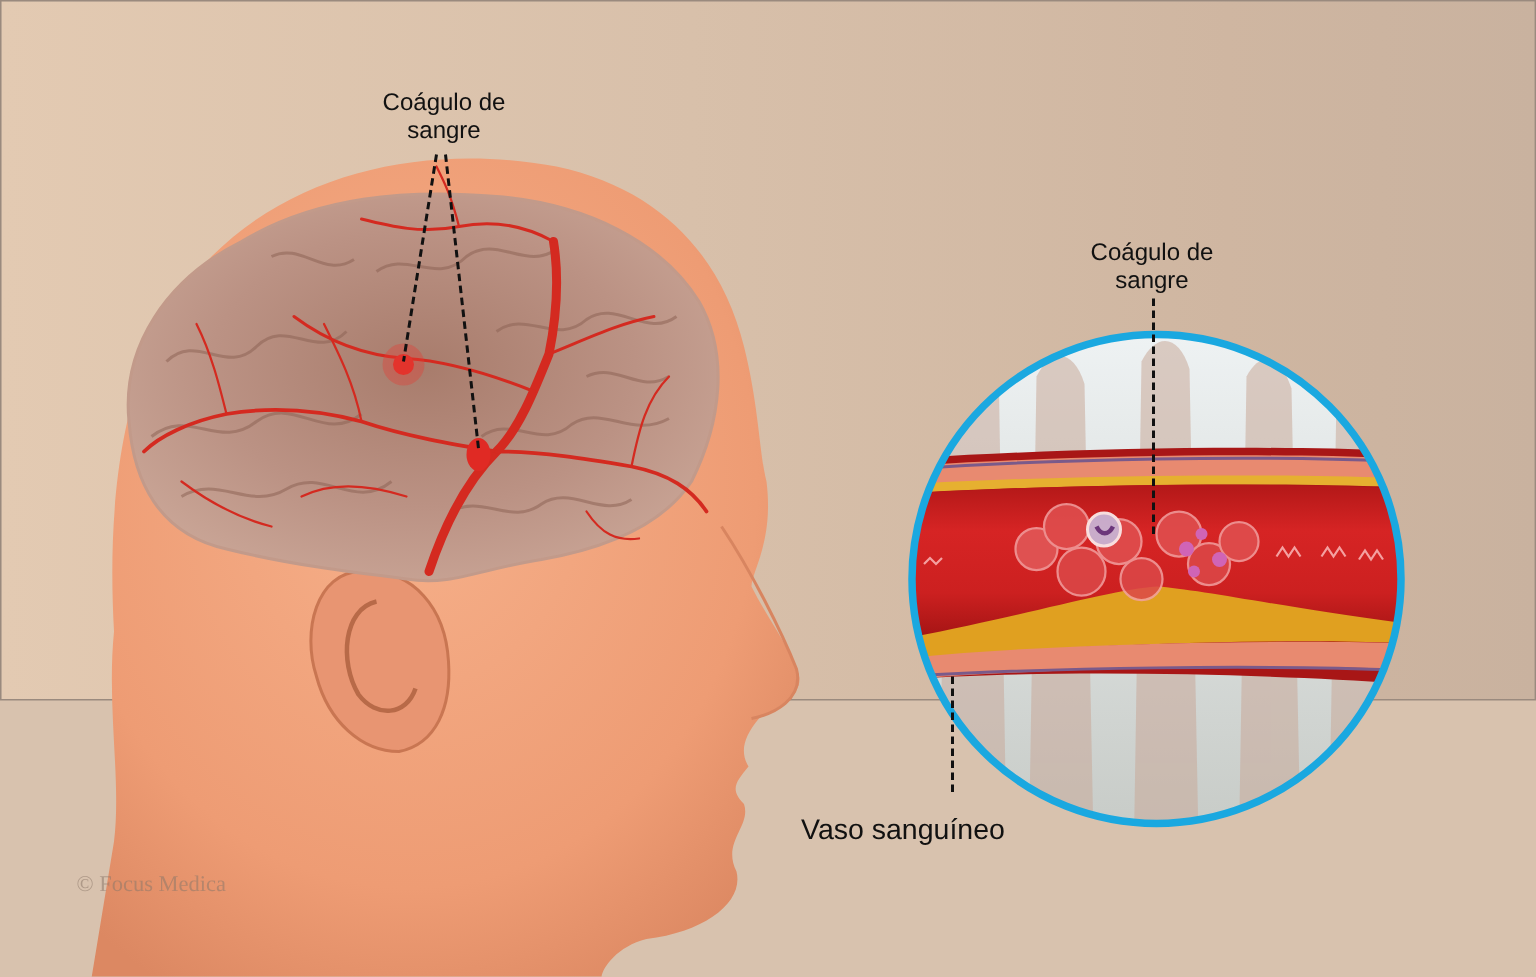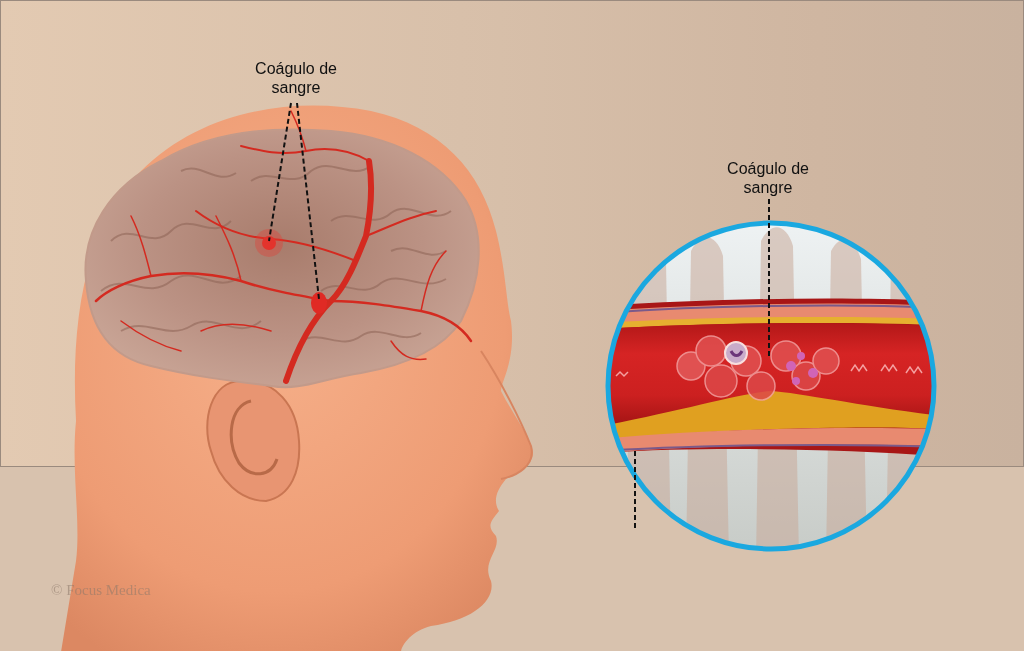--- a/index.html
+++ b/index.html
@@ -153,15 +153,16 @@
   <div class="label" style="left:230px;top:58px;width:130px;">
     <div>Coágulo de</div>
     <div>sangre</div>
   </div>
 
   <div class="label" style="left:702px;top:158px;width:130px;">
     <div>Coágulo de</div>
     <div>sangre</div>
   </div>
 
+  <div class="label big" style="left:533px;top:542px;">Vaso sanguíneo</div>
 
   <div class="watermark" style="left:50px;top:581px;">© Focus Medica</div>
 </div>
 
 </body></html>

